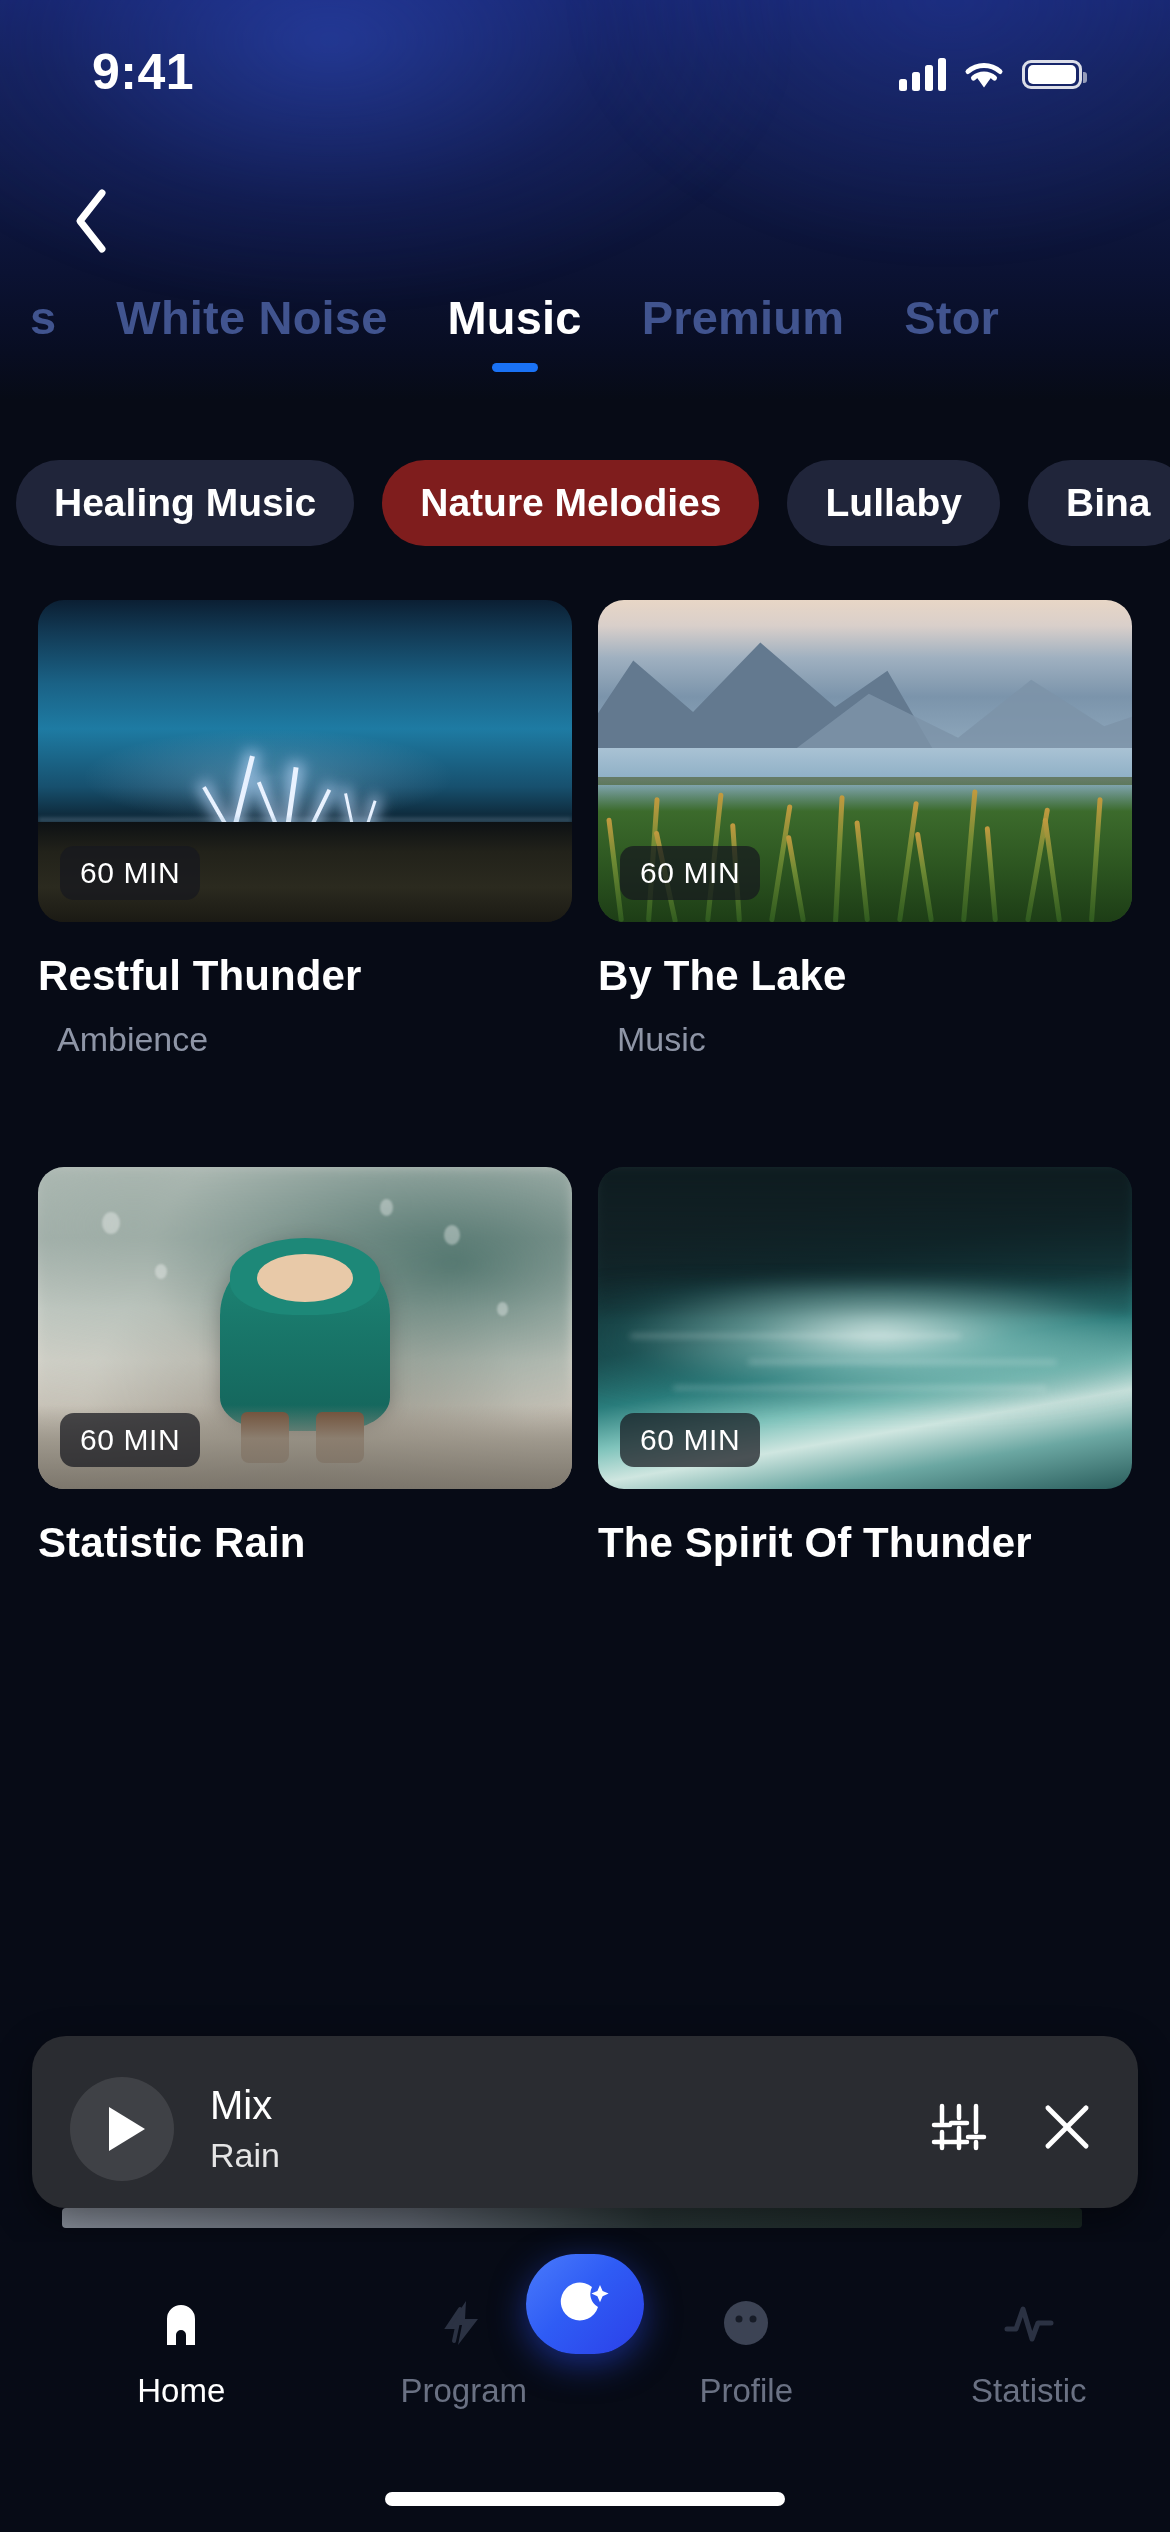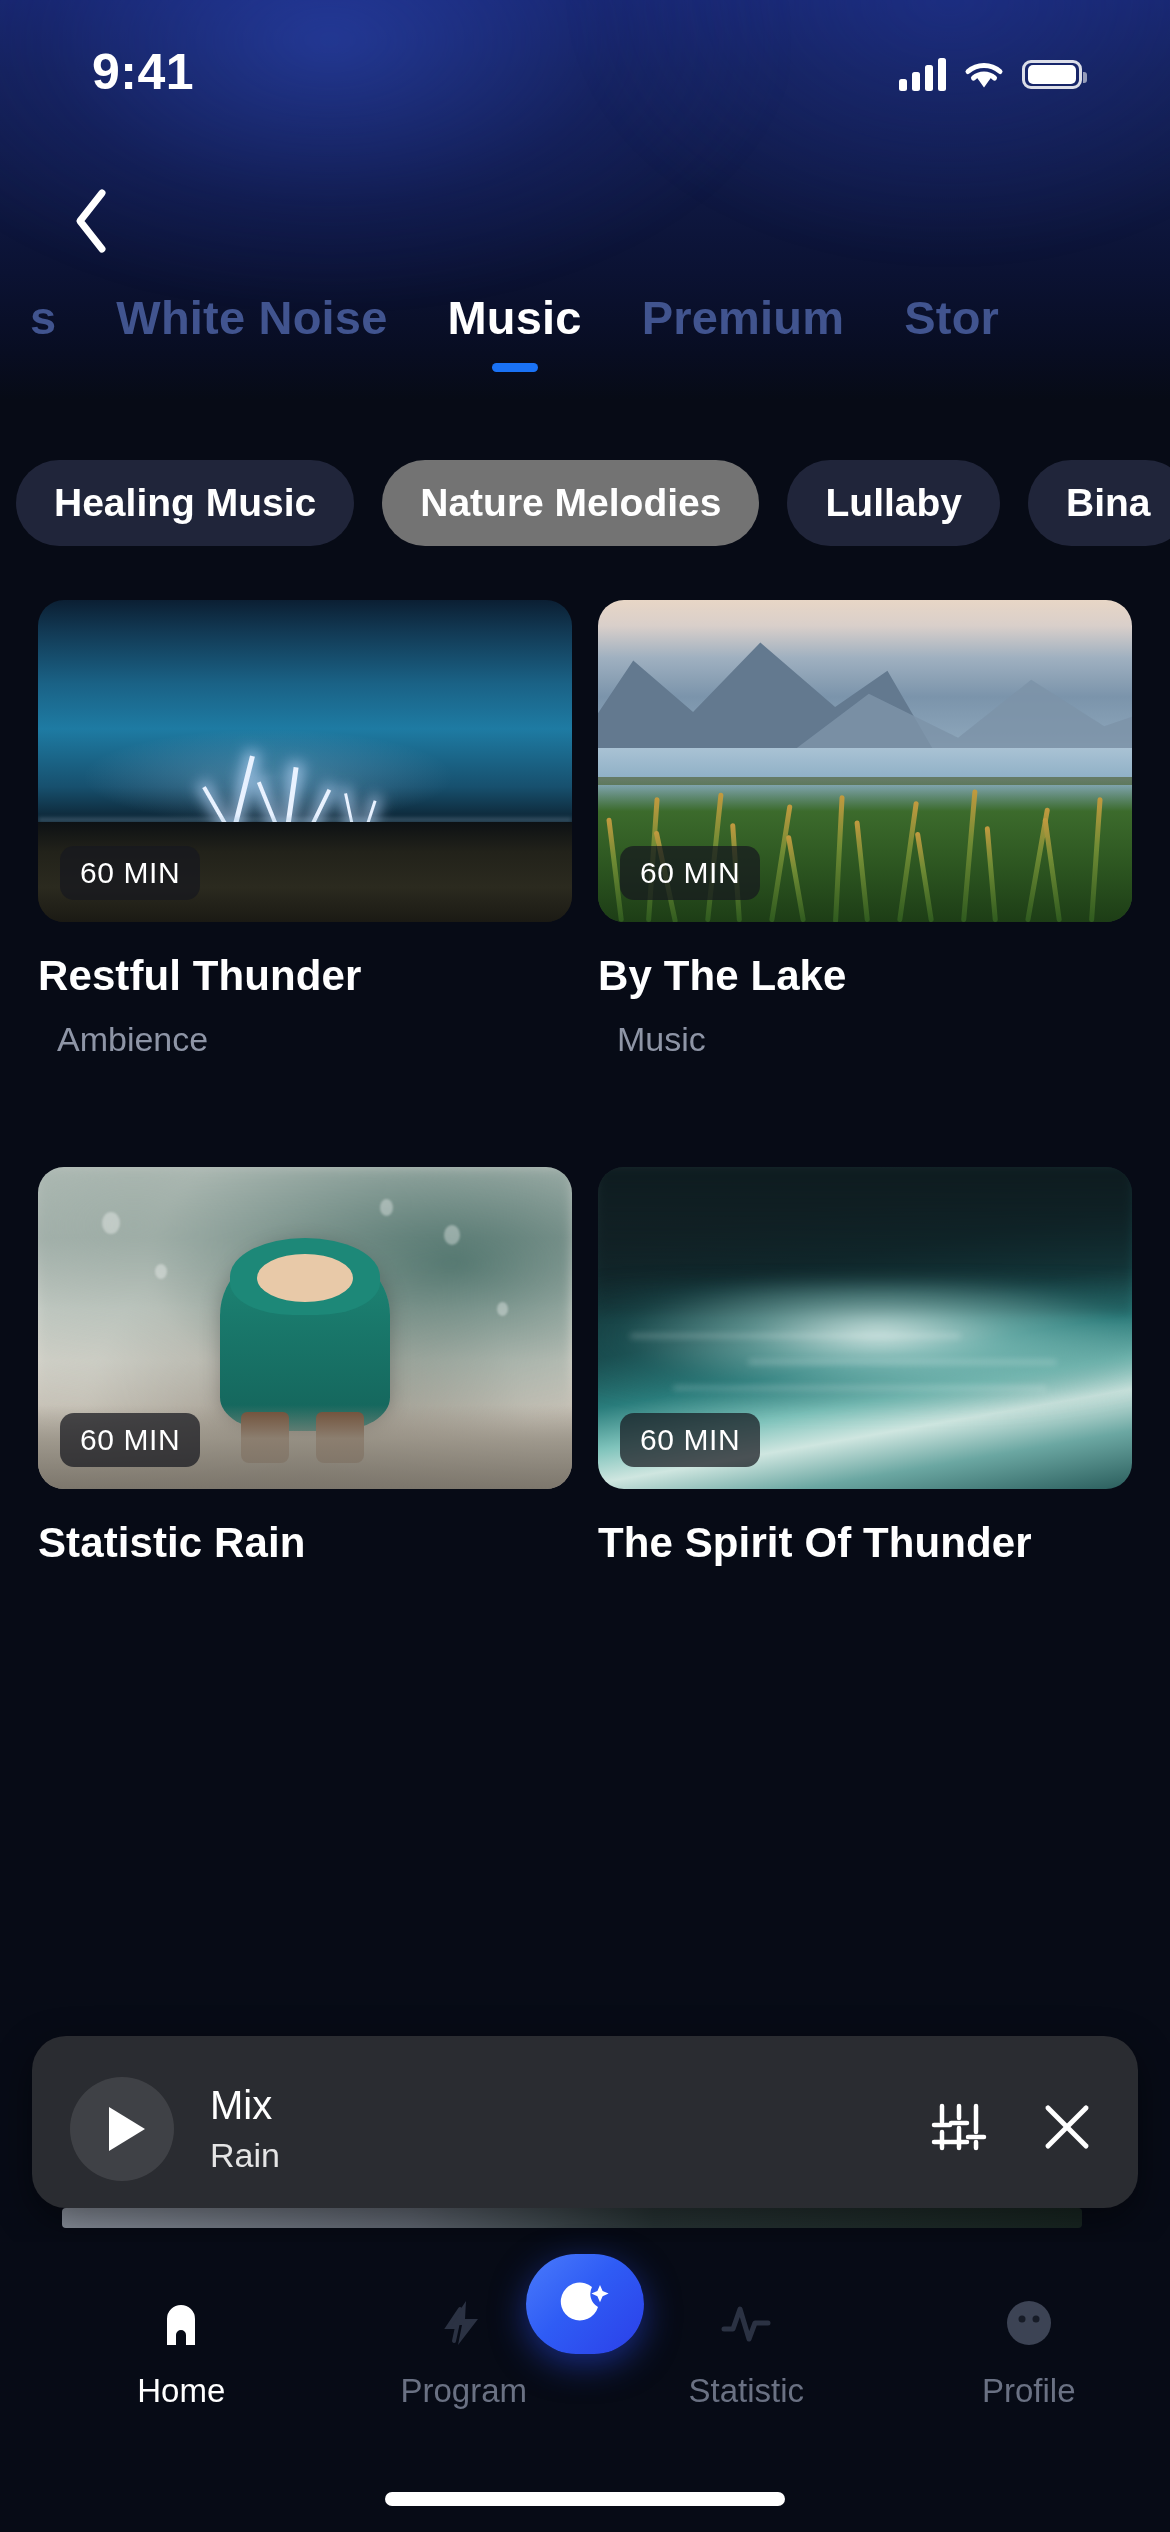--- a/index.html
+++ b/index.html
@@ -91,21 +91,21 @@
     position:absolute; left:0; top:448px; width:1170px; height:110px;
     display:flex; align-items:center; gap:28px; z-index:18;
     padding-left:16px;
   }
   .chip {
     height:86px; display:flex; align-items:center; justify-content:center;
     padding:0 38px; border-radius:44px;
     background:#20253a; color:#ffffff;
     font-size:39px; font-weight:600; white-space:nowrap;
   }
-  .chip.active { background:#737373; }
+  .chip.active { background:#7f1d1d; }
 
   
   .grid {
     position:absolute; left:0; top:600px; width:1170px;
     padding:0 38px;
     display:grid; grid-template-columns:1fr 1fr; column-gap:26px; row-gap:0px;
     z-index:5;
   }
   .card { width:100%; }
   .thumb {
@@ -495,35 +495,35 @@
           <path d="M24 14 L12 32 H21 L18 46" stroke="#2b3243" stroke-width="4" fill="none" stroke-linecap="round"></path>
         </svg>
       </div>
       <div class="nav-label">Program</div>
     </div>
 
 
     <div class="nav-item">
       <div class="nav-icon">
         <svg width="56" height="56" viewBox="0 0 56 56">
-          <path d="M6 34 H15 L22 14 L31 44 L37 28 H50" stroke="#2b3243" stroke-width="5" fill="none" stroke-linecap="round" stroke-linejoin="round"></path>
-        </svg>
-      </div>
-      <div class="nav-label">Statistic</div>
+          <circle cx="28" cy="28" r="22" fill="#3c4354"></circle>
+          <circle cx="21" cy="24" r="3.5" fill="#171c27"></circle>
+          <circle cx="35" cy="24" r="3.5" fill="#171c27"></circle>
+        </svg>
+      </div>
+      <div class="nav-label">Profile</div>
     </div>
 
     <div class="nav-item">
       <div class="nav-icon">
         <svg width="56" height="56" viewBox="0 0 56 56">
-          <circle cx="28" cy="28" r="22" fill="#3c4354"></circle>
-          <circle cx="21" cy="24" r="3.5" fill="#171c27"></circle>
-          <circle cx="35" cy="24" r="3.5" fill="#171c27"></circle>
-        </svg>
-      </div>
-      <div class="nav-label">Profile</div>
+          <path d="M6 34 H15 L22 14 L31 44 L37 28 H50" stroke="#2b3243" stroke-width="5" fill="none" stroke-linecap="round" stroke-linejoin="round"></path>
+        </svg>
+      </div>
+      <div class="nav-label">Statistic</div>
     </div>
 
     <div class="fab">
       <svg width="62" height="62" viewBox="0 0 62 62">
         <path d="M38 14 a19 19 0 1 0 6 20 a15 15 0 0 1 -6 -20 Z" fill="#ffffff"></path>
         <path d="M46 12 L48.6 18 L54.6 20.6 L48.6 23.2 L46 29.2 L43.4 23.2 L37.4 20.6 L43.4 18 Z" fill="#ffffff"></path>
       </svg>
     </div>
 
     <div class="home-indicator"></div>

